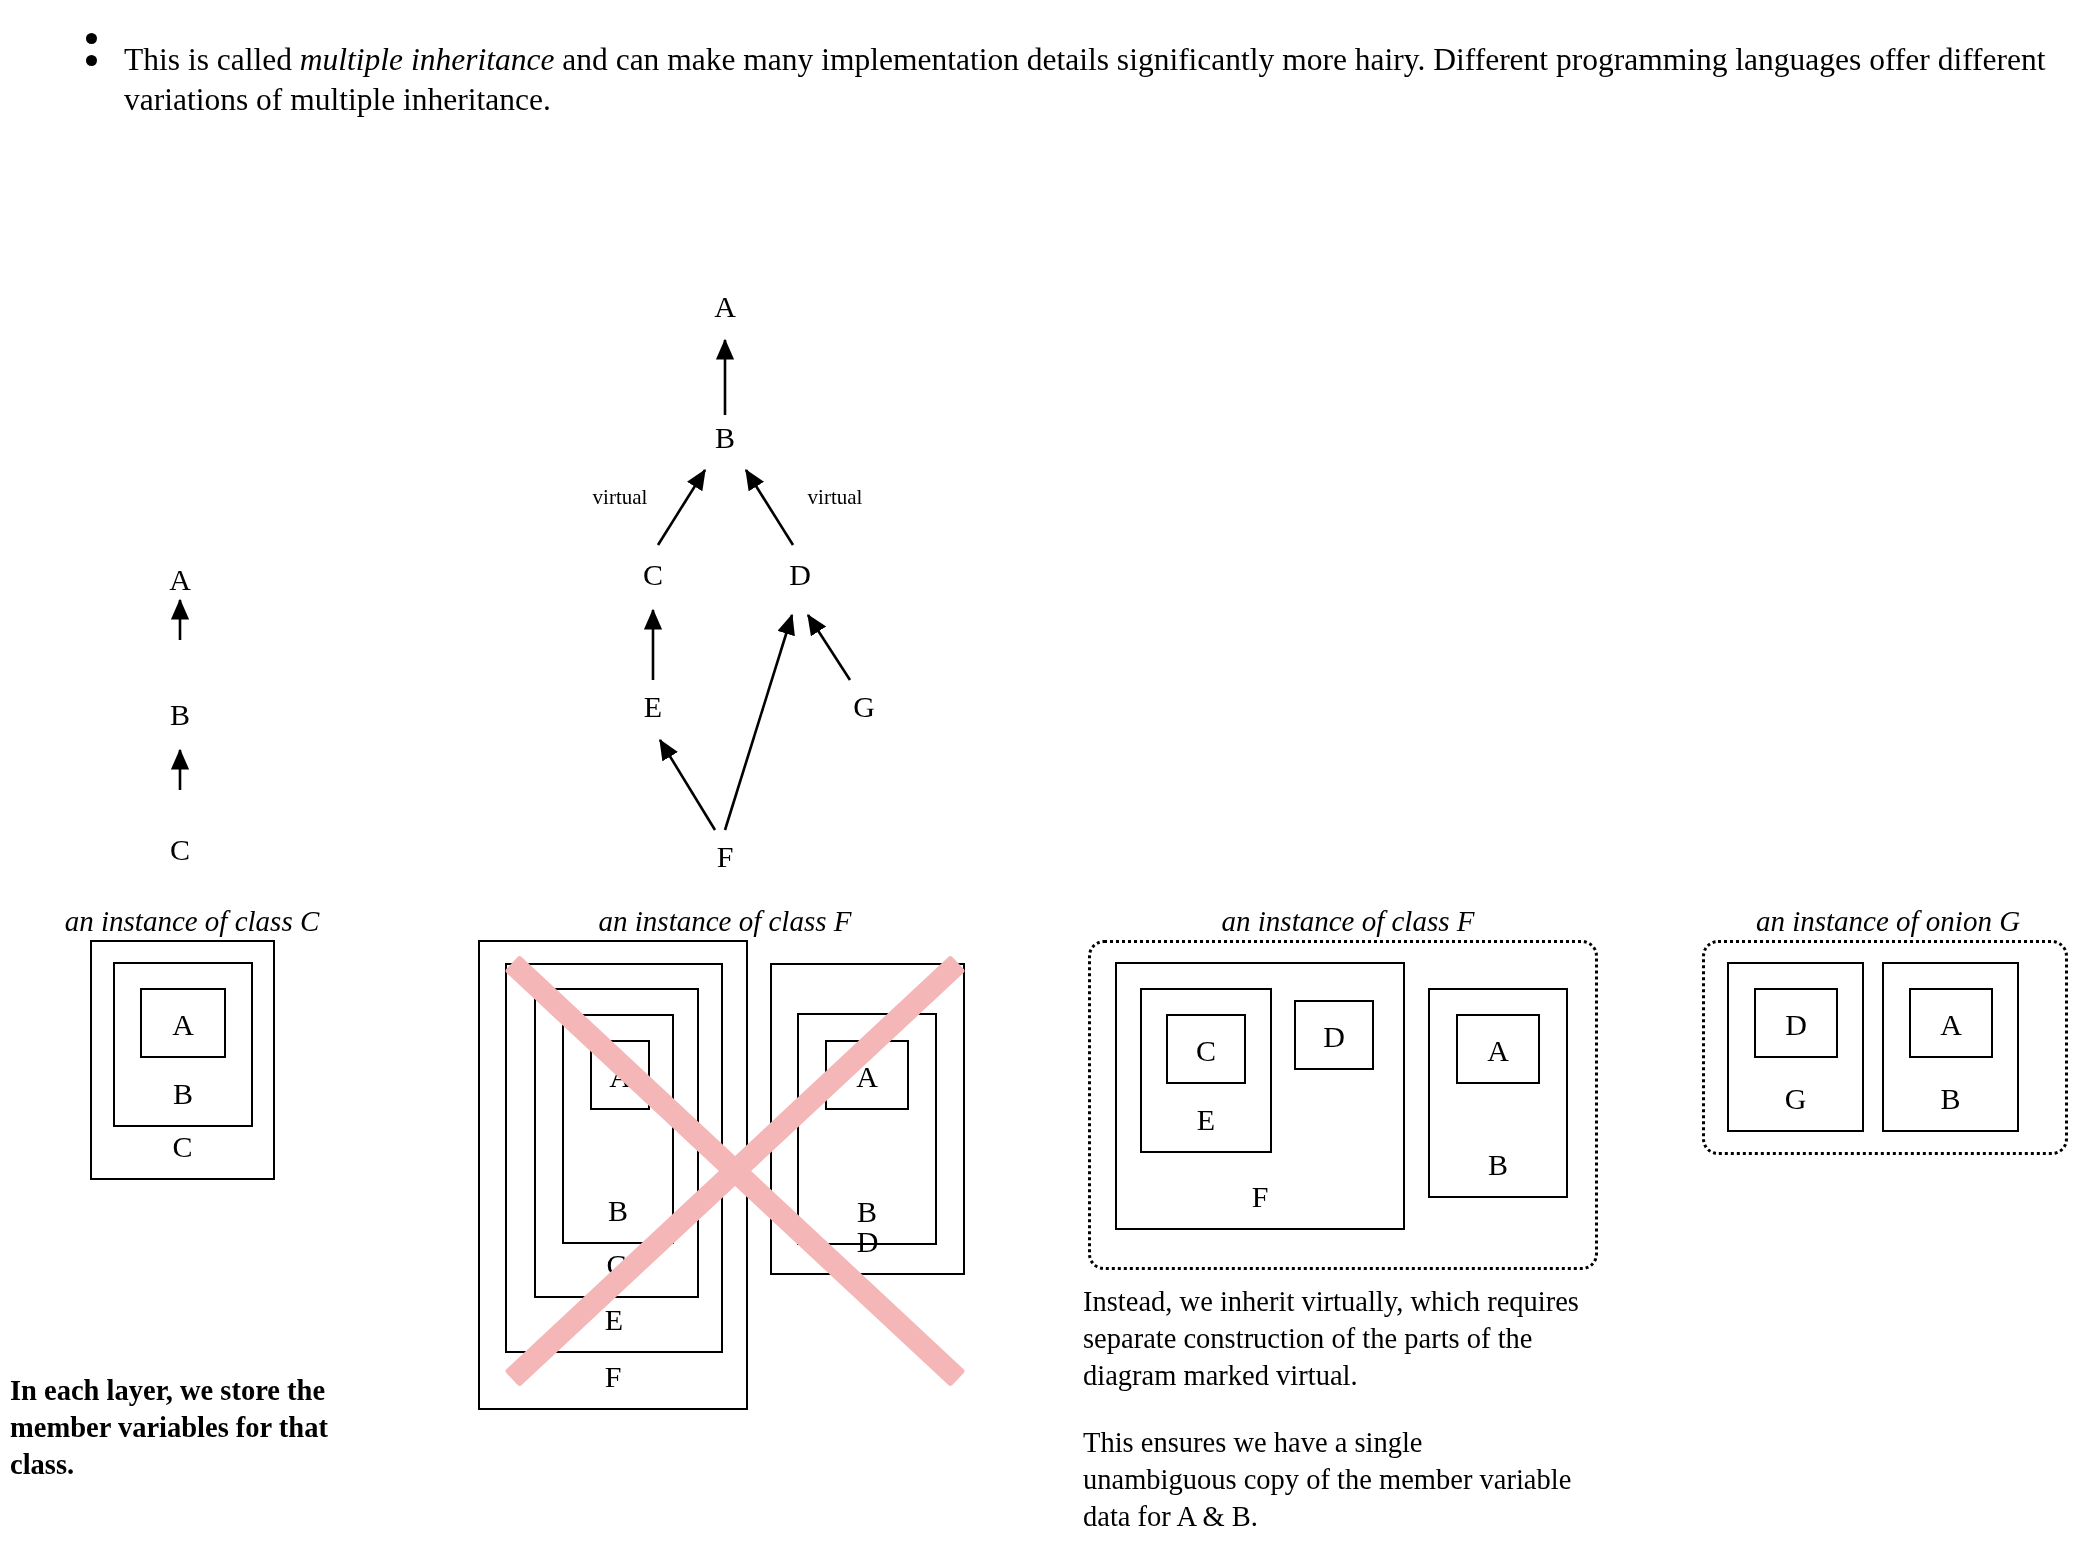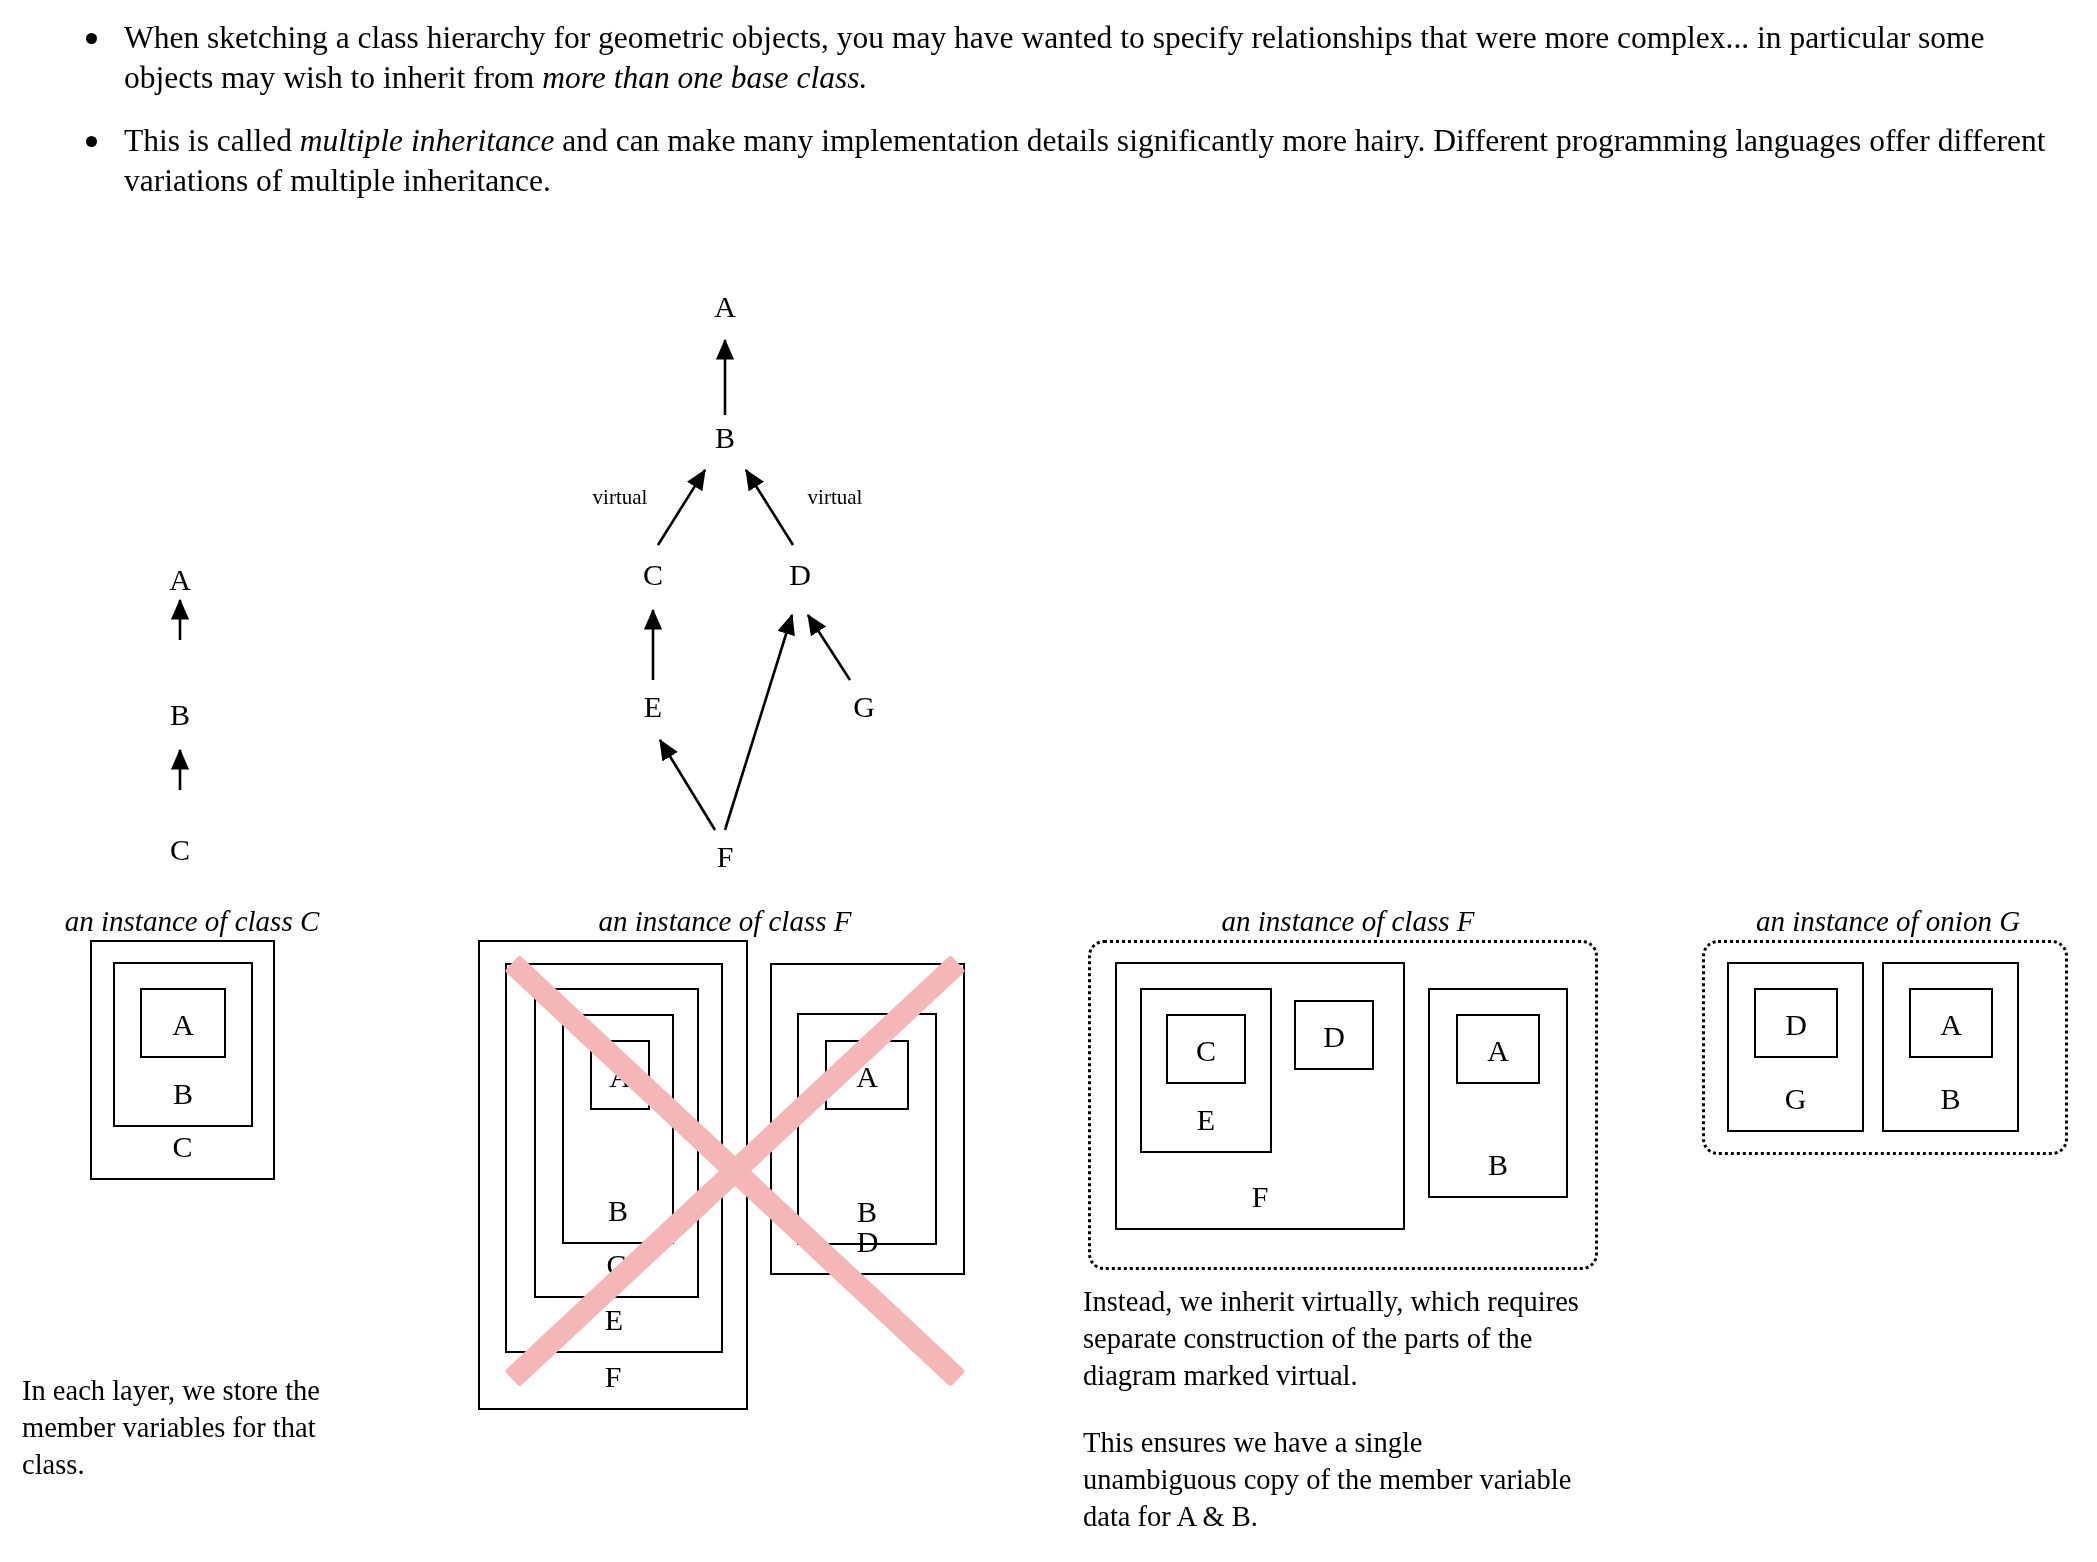--- a/index.html
+++ b/index.html
@@ -120,21 +120,20 @@
   }
 </style>
 </head>
 <body>
 
 <div class="page">
 
   <div class="bullets">
     <div class="bullet">
       <span class="dot"></span>
-      <span>When sketching a class hierarchy for geometric objects, you may have wanted to specify relationships that were more complex... in particular some objects may wish to inherit from <span class="it">more than one base class.</span></span>
     </div>
     <div class="bullet">
       <span class="dot"></span>
       <span>This is called <span class="it">multiple inheritance</span> and can make many implementation details significantly more hairy. Different programming languages offer different variations of multiple inheritance.</span>
     </div>
   </div>
 
   <div class="diagram" style="left:0;top:0;width:320px;height:900px;">
     <svg class="arrows" width="320" height="900">
       <defs>
@@ -188,21 +187,21 @@
   <div class="bx" style="left:90px;top:940px;width:185px;height:240px;">
     <span class="bxlabel" style="bottom:14px;">C</span>
   </div>
   <div class="bx" style="left:113px;top:962px;width:140px;height:165px;">
     <span class="bxlabel" style="bottom:14px;">B</span>
   </div>
   <div class="bx" style="left:140px;top:988px;width:86px;height:70px;">
     <span class="bxlabel" style="top:18px;">A</span>
   </div>
 
-  <div class="para" style="left:22px;top:1372px;width:330px;">In each layer, we store the member variables for that class.</div>
+  <div class="para" style="left:10px;top:1372px;width:330px;font-weight:bold;">In each layer, we store the member variables for that class.</div>
 
   <div class="inst-title" style="left:725px;top:905px;">an instance of class F</div>
 
   <div class="bx" style="left:478px;top:940px;width:270px;height:470px;">
     <span class="bxlabel" style="bottom:14px;">F</span>
   </div>
   <div class="bx" style="left:505px;top:963px;width:218px;height:390px;">
     <span class="bxlabel" style="bottom:14px;">E</span>
   </div>
   <div class="bx" style="left:534px;top:988px;width:165px;height:310px;">

